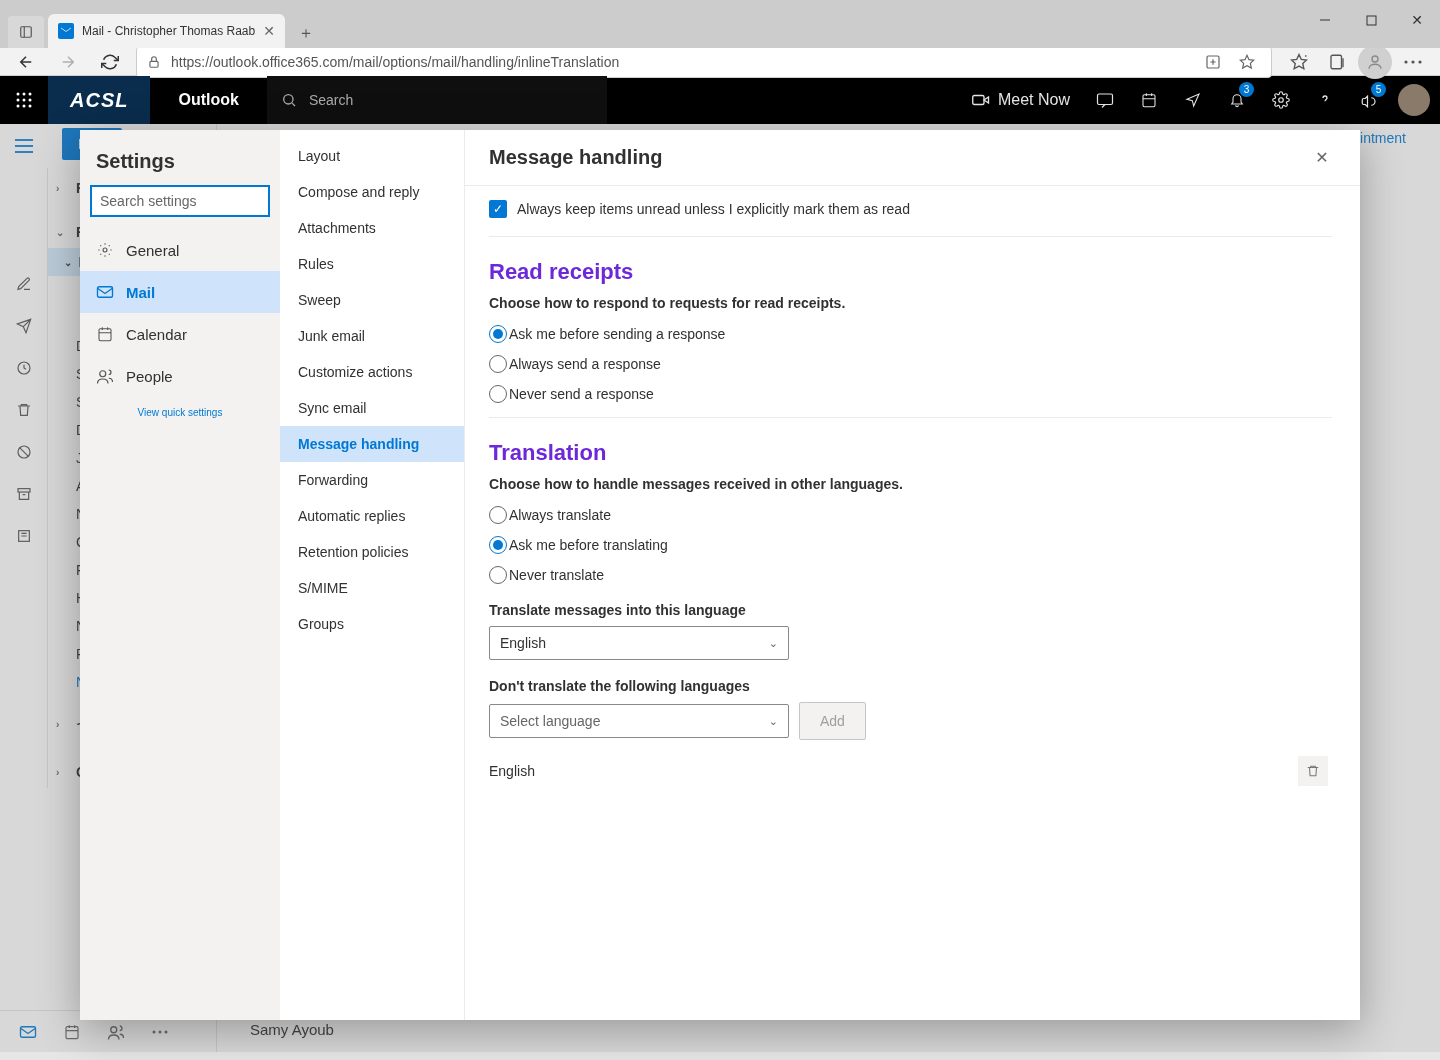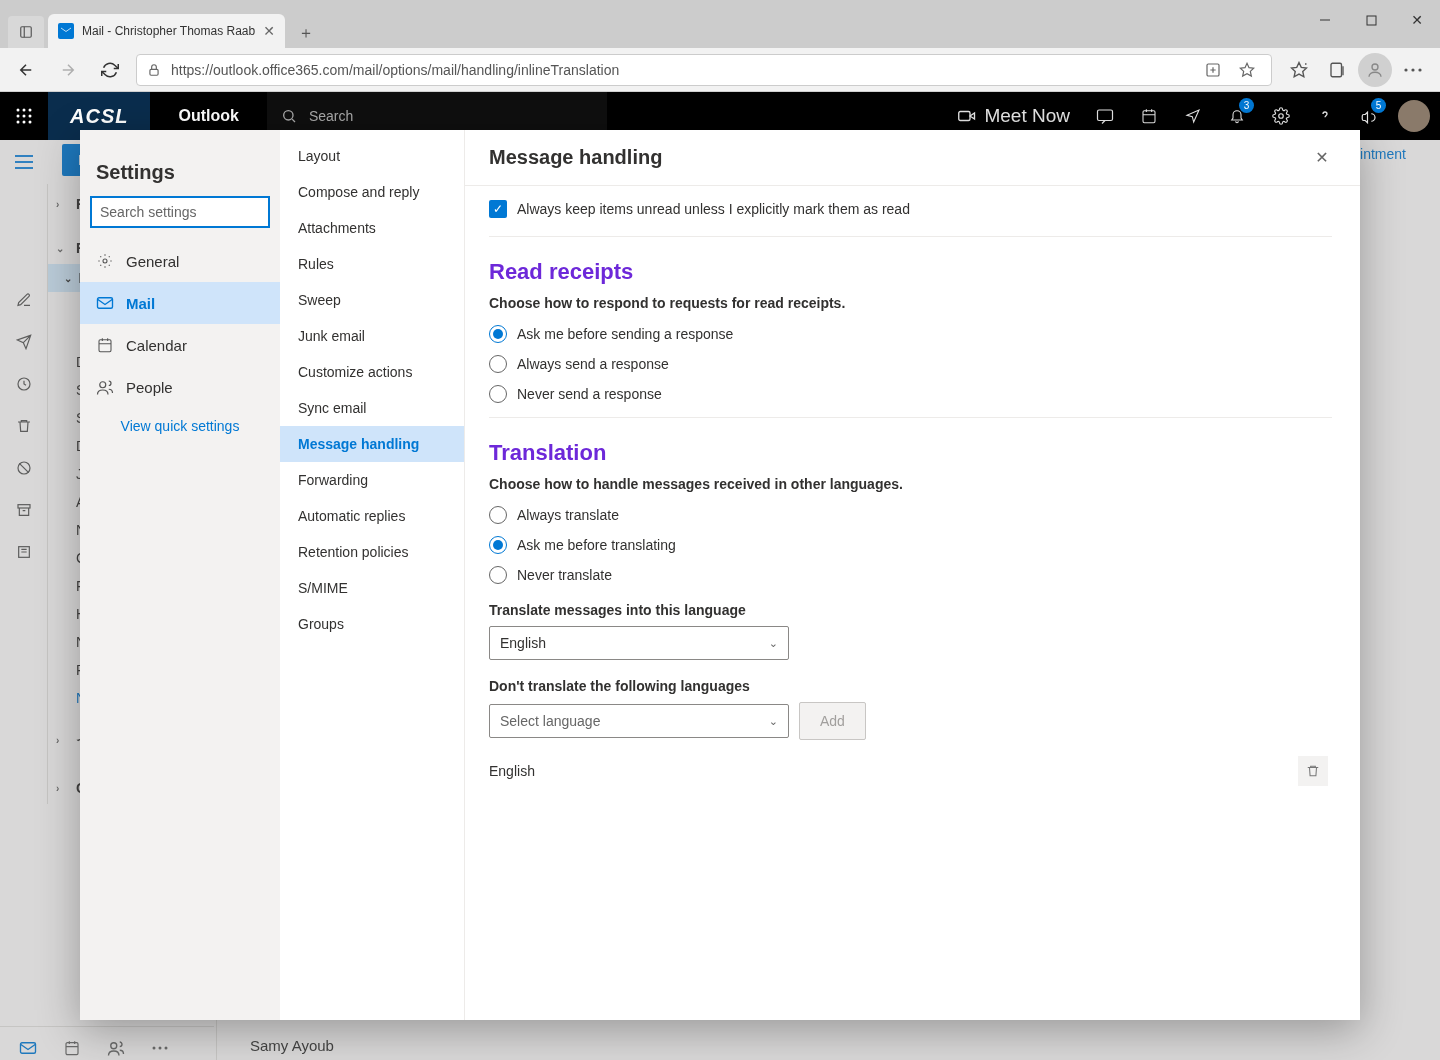--- a/index.html
+++ b/index.html
@@ -60,21 +60,21 @@
 }
 .browser-tab .tab-title { flex:1; white-space:nowrap; overflow:hidden; text-overflow:ellipsis; }
 .browser-tab .tab-close { color:#666; font-size:14px; cursor:pointer; }
 .new-tab { width:30px; height:30px; display:flex; align-items:center; justify-content:center; color:#555; font-size:16px; margin-left:6px;}
 .win-controls {
   position:absolute; right:0; top:0; height:40px; display:flex;
 }
 .win-btn { width:46px; display:flex; align-items:center; justify-content:center; color:#333; font-size:14px;}
 
 .addr-bar {
-  height: 44px;
+  height: 28px;
   background: #f2f2f2;
   display:flex;
   align-items:center;
   padding: 0 10px;
   gap: 10px;
   border-bottom:1px solid #d0d0d0;
 }
 .nav-btn { width:32px; height:32px; display:flex; align-items:center; justify-content:center; color:#555; border-radius:4px;}
 .nav-btn.disabled{opacity:0.35;}
 .url-box {
@@ -121,21 +121,21 @@
   font-size:14px;
 }
 .suite-spacer{flex:1;}
 .suite-actions{display:flex;align-items:center;gap:2px;padding-right:10px;}
 .suite-ic{width:42px;height:48px;display:flex;align-items:center;justify-content:center;color:#e6e6e6;font-size:16px;position:relative;}
 .suite-ic .badge{
   position:absolute;top:6px;right:4px;
   min-width:15px;height:15px;border-radius:8px;background:#0078d4;
   color:#fff;font-size:10px;display:flex;align-items:center;justify-content:center;padding:0 3px;
 }
-.meet-now{display:flex;align-items:center;gap:8px;color:#e6e6e6;font-size:19px;padding:0 14px;}
+.meet-now{display:flex;align-items:center;gap:8px;color:#e6e6e6;font-size:16px;padding:0 14px;}
 .avatar-big{width:32px;height:32px;border-radius:50%;background:#8a7a6a;margin-left:6px;}
 
 
 .outlook-body{
   position:relative;
   height:calc(1060px - 40px - 44px - 48px);
   background:#faf9f8;
   display:flex;
 }
 .dim-overlay{
@@ -178,32 +178,32 @@
   right:80px;
   bottom:40px;
   background:#fff;
   box-shadow:0 10px 40px rgba(0,0,0,0.3);
   display:flex;
   z-index:50;
 }
 .modal .col1{
   width:200px;background:#f3f2f1;display:flex;flex-direction:column;
 }
-.settings-title{font-size:20px;font-weight:600;padding:31px 16px 12px 16px;color:#323130;}
+.settings-title{font-size:20px;font-weight:600;padding:20px 16px 12px 16px;color:#323130;}
 .settings-search{
   margin:0 10px 12px 10px;height:32px;border:2px solid #0078d4;
   display:flex;align-items:center;padding:0 8px;font-size:14px;color:#666;background:#fff;
 }
 .cat-item{
   height:42px;display:flex;align-items:center;gap:12px;padding:0 16px;font-size:15px;color:#323130;cursor:pointer;
 }
 .cat-item .ci-icon{width:18px;display:flex;align-items:center;justify-content:center;color:#555;}
 .cat-item.active{background:#cfe4fa;color:#0078d4;font-weight:600;}
 .cat-item.active .ci-icon{color:#0078d4;}
-.view-quick{color:#0078d4;font-size:14px;padding:10px 0 0 0;text-align:center;cursor:pointer;}
+.view-quick{color:#0078d4;font-size:10px;padding:10px 0 0 0;text-align:center;cursor:pointer;}
 .modal .col2{
   width:185px;border-right:1px solid #edebe9;background:#fff;display:flex;flex-direction:column;padding-top:8px;
 }
 .sub-item{
   height:36px;display:flex;align-items:center;padding:0 18px;font-size:14px;color:#323130;cursor:pointer;
 }
 .sub-item.active{background:#cfe4fa;color:#0078d4;font-weight:600;}
 .modal .col3{
   flex:1;position:relative;padding:0;
 }
@@ -216,21 +216,21 @@
 .pane-body{
   padding:14px 28px 24px 24px;overflow:auto;height:calc(100% - 56px);
   position:relative;
 }
 .pane-body::-webkit-scrollbar{width:8px;}
 .checkbox-row{display:flex;align-items:center;gap:10px;font-size:14px;color:#323130;margin-bottom:18px;}
 .chk{width:18px;height:18px;background:#0078d4;color:#fff;display:flex;align-items:center;justify-content:center;font-size:12px;border-radius:2px;}
 hr.sep{border:none;border-top:1px solid #edebe9;margin:4px 0 22px 0;}
 .section-h{font-size:22px;font-weight:600;color:#6d28d9;margin-bottom:10px;}
 .section-sub{font-size:14px;font-weight:600;color:#323130;margin:8px 0 14px 0;}
-.radio-row{display:flex;align-items:center;gap:10px;font-size:14px;color:#323130;margin-bottom:12px;}
+.radio-row{display:flex;align-items:center;gap:2px;font-size:14px;color:#323130;margin-bottom:12px;}
 .radio{width:18px;height:18px;border:1.5px solid #666;border-radius:50%;display:flex;align-items:center;justify-content:center;}
 .radio.sel{border-color:#0078d4;}
 .radio.sel::after{content:"";width:10px;height:10px;border-radius:50%;background:#0078d4;}
 .field-label{font-size:14px;font-weight:600;color:#323130;margin:18px 0 8px 0;}
 .select-box{
   width:300px;height:34px;border:1px solid #8a8886;border-radius:2px;
   display:flex;align-items:center;justify-content:space-between;padding:0 10px;font-size:14px;color:#323130;background:#fff;
 }
 .select-box .chev-d{color:#666;font-size:11px;}
 .add-row{display:flex;align-items:center;gap:10px;}

